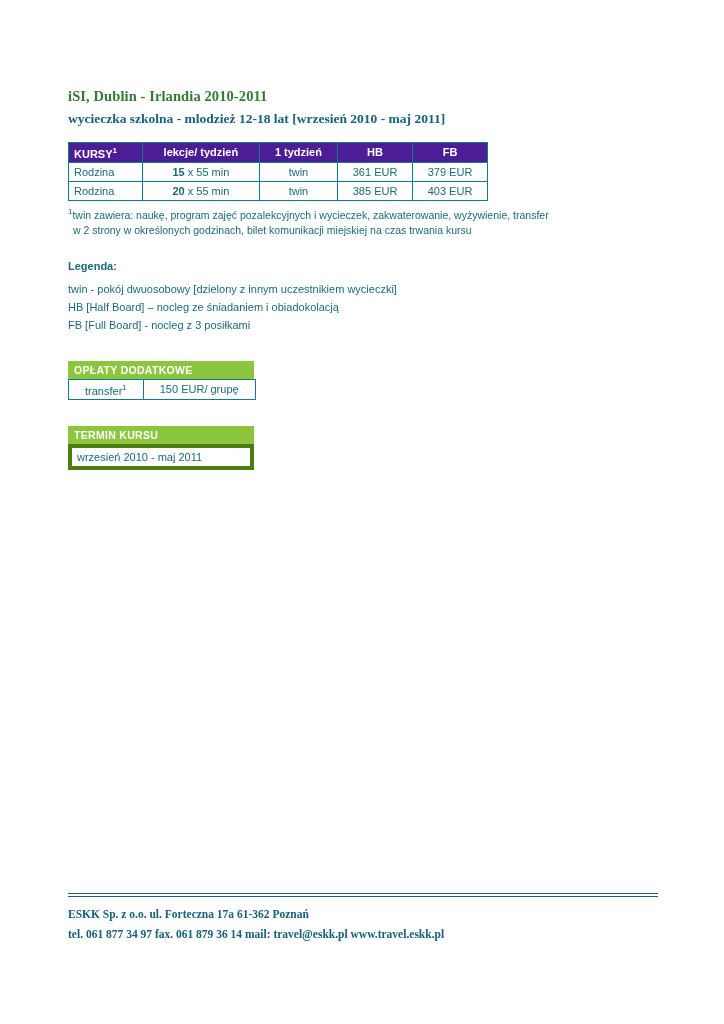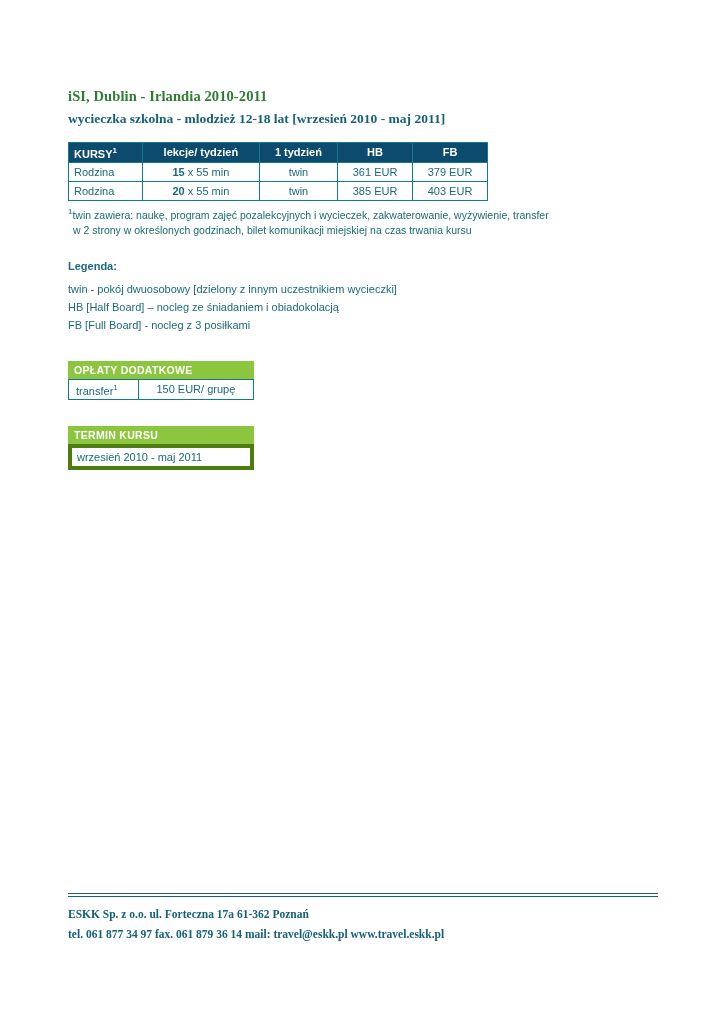--- a/index.html
+++ b/index.html
@@ -48,21 +48,21 @@
   }
 
   
   table.kursy {
     border-collapse: collapse;
     width: 420px;
     font-size: 11px;
     color: #1a6b78;
   }
   table.kursy th {
-    background: #0c4a6e;
+    background: #4c1d95;
     color: #ffffff;
     font-weight: bold;
     font-size: 11px;
     text-align: center;
     padding: 3px 4px;
     border: 1px solid #0e7c8a;
     white-space: nowrap;
   }
   table.kursy th.left {
     text-align: left;
@@ -124,21 +124,21 @@
     box-sizing: border-box;
   }
   table.small {
     border-collapse: collapse;
     width: 186px;
     font-size: 11px;
     color: #1a6b78;
   }
   table.small td {
     border: 1px solid #0e7c8a;
-    padding: 3px 7px;
+    padding: 3px 16px;
     white-space: nowrap;
   }
   table.small td.val {
     text-align: center;
   }
   .fullbox {
     width: 186px;
     box-sizing: border-box;
     border: 4px solid #4d7c0f;
     font-size: 11px;

